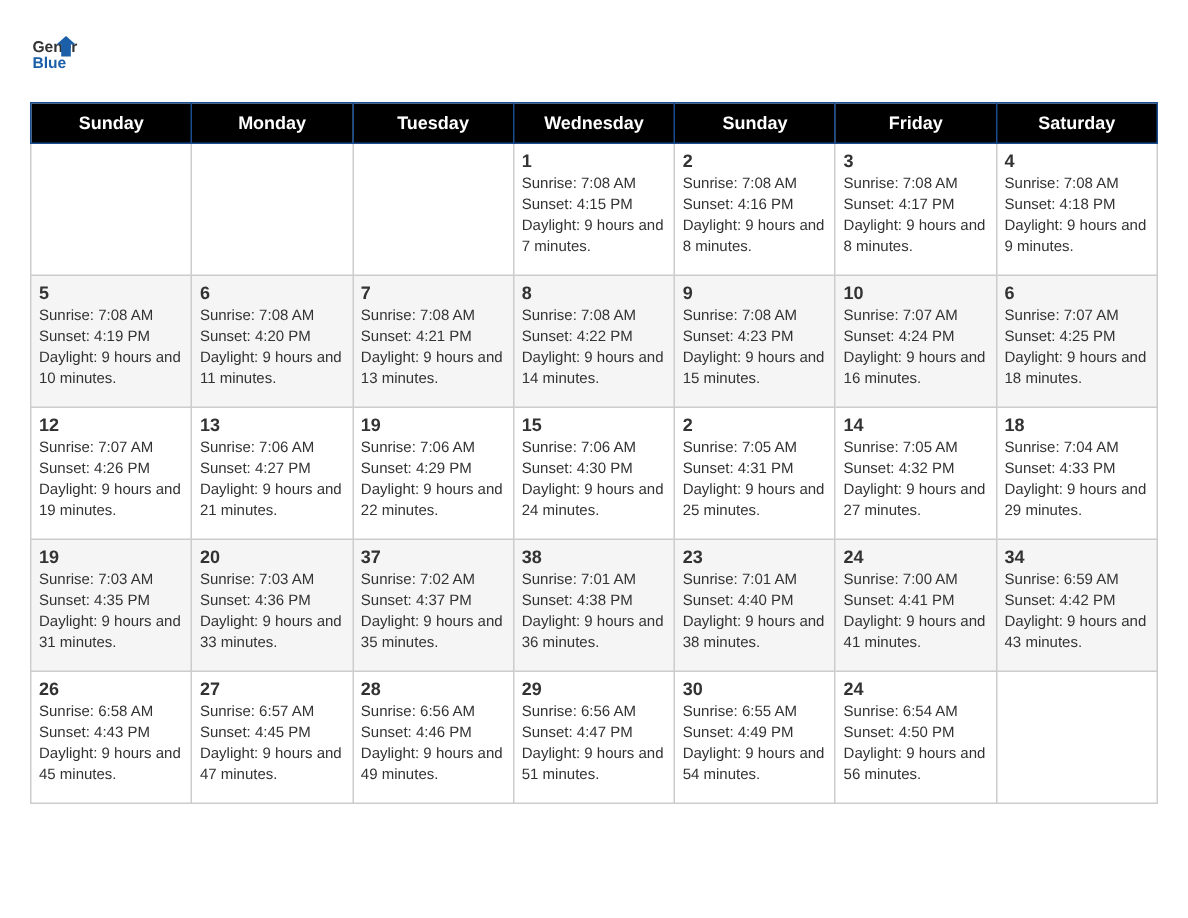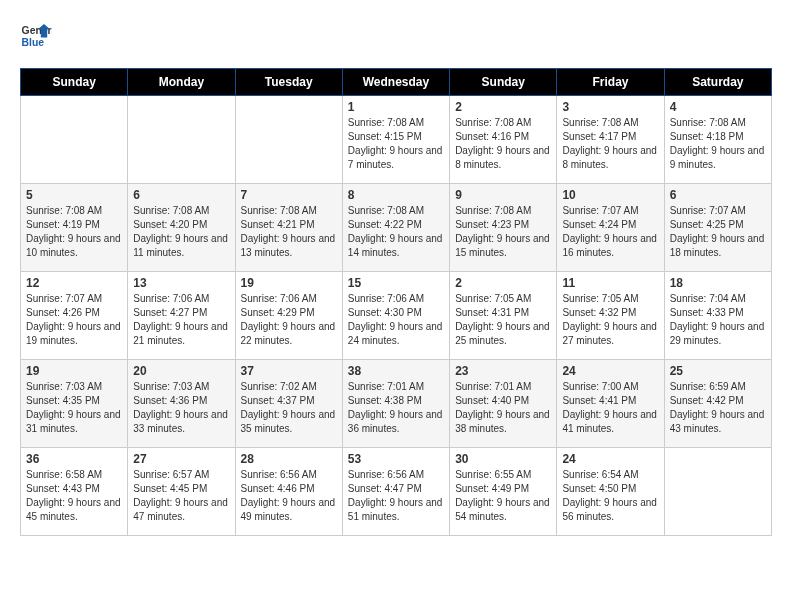--- a/index.html
+++ b/index.html
@@ -241,21 +241,21 @@
       </td>
         <td>
         <span class="day-num">2</span>
         <div class="day-info">
           Sunrise: 7:05 AM<br>
           Sunset: 4:31 PM<br>
           Daylight: 9 hours and 25 minutes.
         </div>
       </td>
         <td>
-        <span class="day-num">11</span>
+        <span class="day-num">14</span>
         <div class="day-info">
           Sunrise: 7:05 AM<br>
           Sunset: 4:32 PM<br>
           Daylight: 9 hours and 27 minutes.
         </div>
       </td>
         <td>
         <span class="day-num">18</span>
         <div class="day-info">
           Sunrise: 7:04 AM<br>
@@ -307,31 +307,31 @@
       </td>
         <td>
         <span class="day-num">24</span>
         <div class="day-info">
           Sunrise: 7:00 AM<br>
           Sunset: 4:41 PM<br>
           Daylight: 9 hours and 41 minutes.
         </div>
       </td>
         <td>
-        <span class="day-num">25</span>
+        <span class="day-num">34</span>
         <div class="day-info">
           Sunrise: 6:59 AM<br>
           Sunset: 4:42 PM<br>
           Daylight: 9 hours and 43 minutes.
         </div>
       </td>
       </tr>
       <tr>
         <td>
-        <span class="day-num">36</span>
+        <span class="day-num">26</span>
         <div class="day-info">
           Sunrise: 6:58 AM<br>
           Sunset: 4:43 PM<br>
           Daylight: 9 hours and 45 minutes.
         </div>
       </td>
         <td>
         <span class="day-num">27</span>
         <div class="day-info">
           Sunrise: 6:57 AM<br>
@@ -341,21 +341,21 @@
       </td>
         <td>
         <span class="day-num">28</span>
         <div class="day-info">
           Sunrise: 6:56 AM<br>
           Sunset: 4:46 PM<br>
           Daylight: 9 hours and 49 minutes.
         </div>
       </td>
         <td>
-        <span class="day-num">53</span>
+        <span class="day-num">29</span>
         <div class="day-info">
           Sunrise: 6:56 AM<br>
           Sunset: 4:47 PM<br>
           Daylight: 9 hours and 51 minutes.
         </div>
       </td>
         <td>
         <span class="day-num">30</span>
         <div class="day-info">
           Sunrise: 6:55 AM<br>

